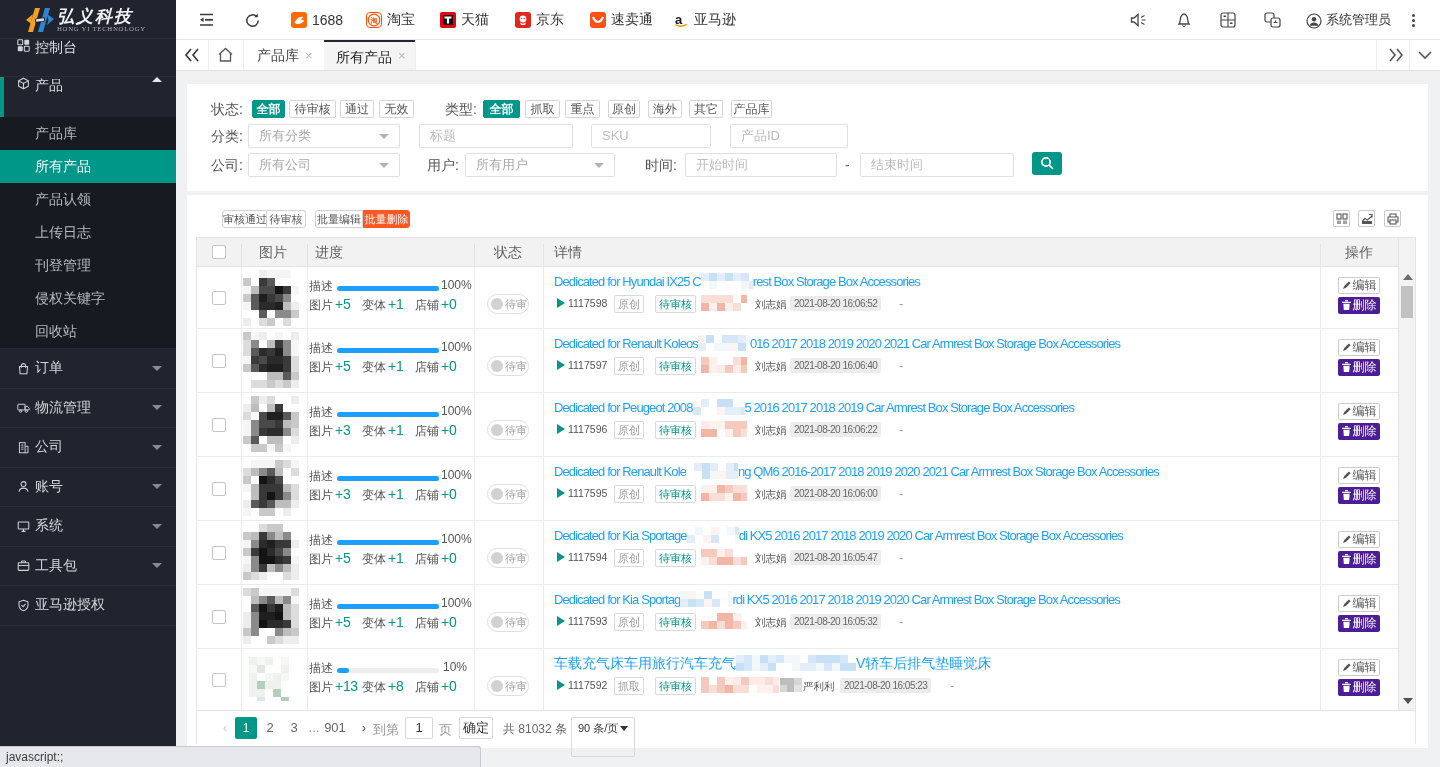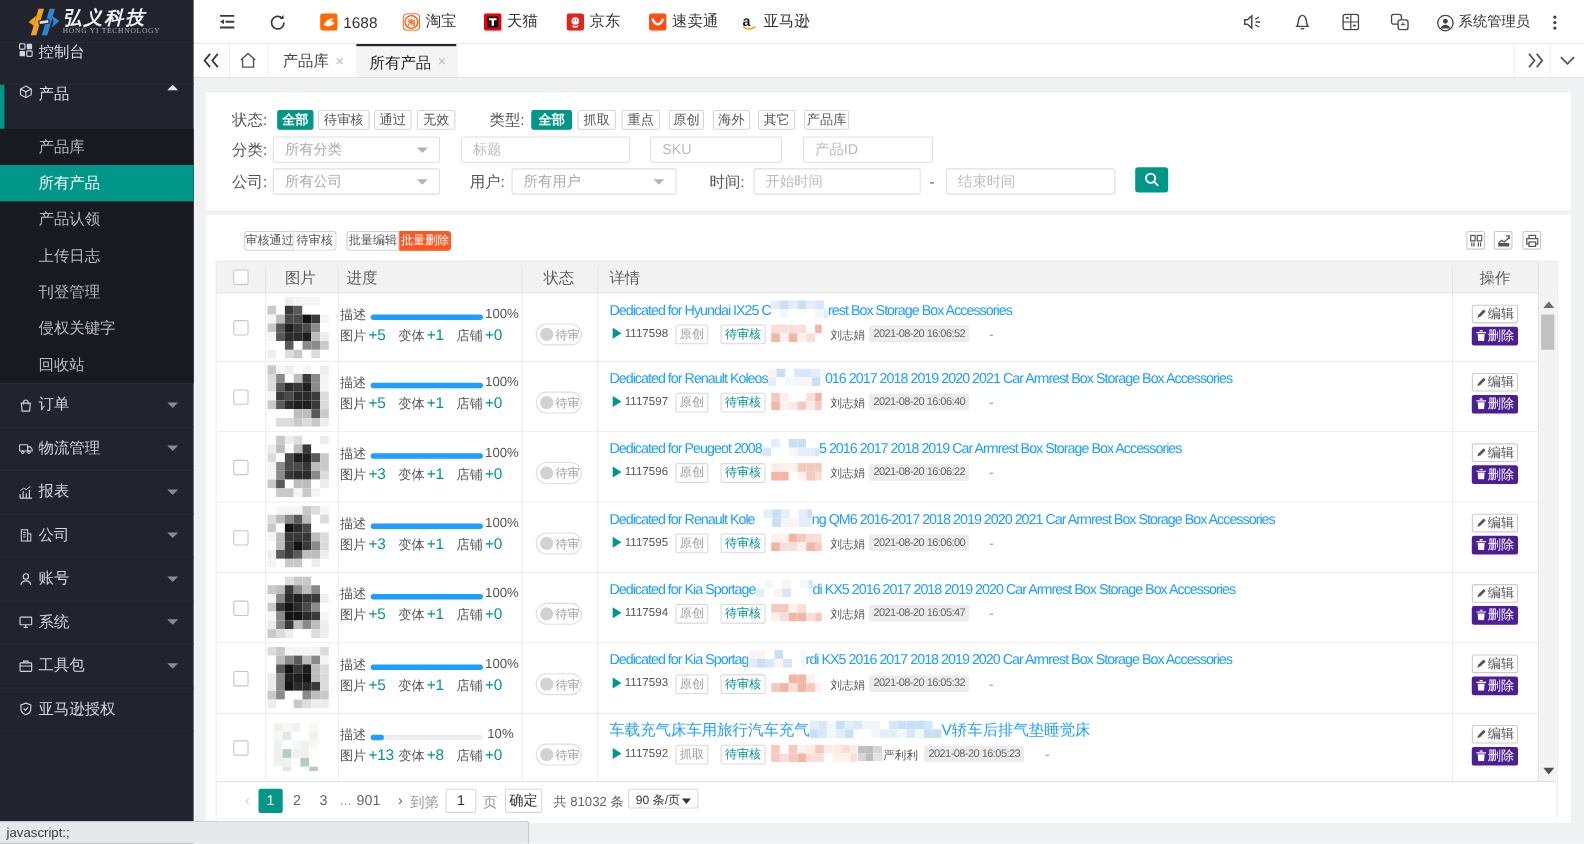--- a/index.html
+++ b/index.html
@@ -89,21 +89,21 @@
 #sbar .dn { position:absolute; left:4px; bottom:6px; width:0; height:0; border-left:5px solid transparent; border-right:5px solid transparent; border-top:6px solid #505050; }
 #sbar .thumb { position:absolute; left:2px; top:48px; width:12px; height:32px; background:#c1c1c1; }
 
 
 #pager { position:absolute; left:0; top:472px; width:1218px; height:34px; background:#fff; border-top:1px solid #e3e3e3; font-size:13px; color:#666; }
 #pager > * { position:absolute; top:6px; }
 .pbtn { height:22px; min-width:22px; line-height:22px; text-align:center; }
 .pbtn.on { background:#009688; color:#fff; border-radius:2px; }
 .pinp { width:28px; height:22px; border:1px solid #d9d9d9; border-radius:2px; text-align:center; line-height:20px; color:#333; }
 .pok { width:34px; height:22px; border:1px solid #d9d9d9; border-radius:2px; text-align:center; line-height:20px; color:#333; font-size:13px; }
-.psel { width:64px; height:18px; border:1px solid #d9d9d9; border-radius:2px; line-height:20px; color:#333; padding-left:6px; font-size:11px; }
+.psel { width:64px; height:40px; border:1px solid #d9d9d9; border-radius:2px; line-height:20px; color:#333; padding-left:6px; font-size:11px; }
 .psel .sc { position:absolute; right:6px; top:8px; width:0; height:0; border-left:4px solid transparent; border-right:4px solid transparent; border-top:5px solid #333; }
 
 
 #status { position:absolute; left:0; top:746px; width:481px; height:21px; background:#e6e8ec; border:1px solid #c6c9ce; border-left:none; border-bottom:none; border-top-right-radius:3px; font-size:12px; color:#3c3c3c; line-height:20px; padding-left:6px; z-index:9; }
 </style>
 </head>
 <body>
 
 <div id="side">
   <div id="logo">
@@ -154,28 +154,20 @@
       <span class="caret"></span>
     </div>
     <div class="mitem">
       <svg class="mi" viewBox="0 0 16 16">
         <rect x="1" y="4" width="9" height="7" rx="0.5" fill="none" stroke="#cfd3da" stroke-width="1.2"></rect>
         <path d="M10 6.5h3l2 2.5v2h-5z" fill="none" stroke="#cfd3da" stroke-width="1.2"></path>
         <circle cx="4.5" cy="12.5" r="1.4" fill="none" stroke="#cfd3da" stroke-width="1.2"></circle>
         <circle cx="11.5" cy="12.5" r="1.4" fill="none" stroke="#cfd3da" stroke-width="1.2"></circle>
       </svg>
       <span>物流管理</span>
-      <span class="caret"></span>
-    </div>
-    <div class="mitem">
-      <svg class="mi" viewBox="0 0 16 16">
-        <path d="M1.5 14.5v-4.5M5 14.5V7M8.5 14.5V9M12 14.5V5.5M15 14.5H1.5" fill="none" stroke="#cfd3da" stroke-width="1.3"></path>
-        <path d="M2 6l3.5-2.5 3 1.5L13 1.5" fill="none" stroke="#cfd3da" stroke-width="1.1"></path>
-      </svg>
-      <span>报表</span>
       <span class="caret"></span>
     </div>
     <div class="mitem">
       <svg class="mi" viewBox="0 0 16 16">
         <rect x="3" y="2" width="7" height="12.5" fill="none" stroke="#cfd3da" stroke-width="1.2"></rect>
         <path d="M10 6.5h3.5v8H10" fill="none" stroke="#cfd3da" stroke-width="1.2"></path>
         <path d="M5 5h3M5 7.5h3M5 10h3" stroke="#cfd3da" stroke-width="1.1"></path>
       </svg>
       <span>公司</span>
       <span class="caret"></span>

